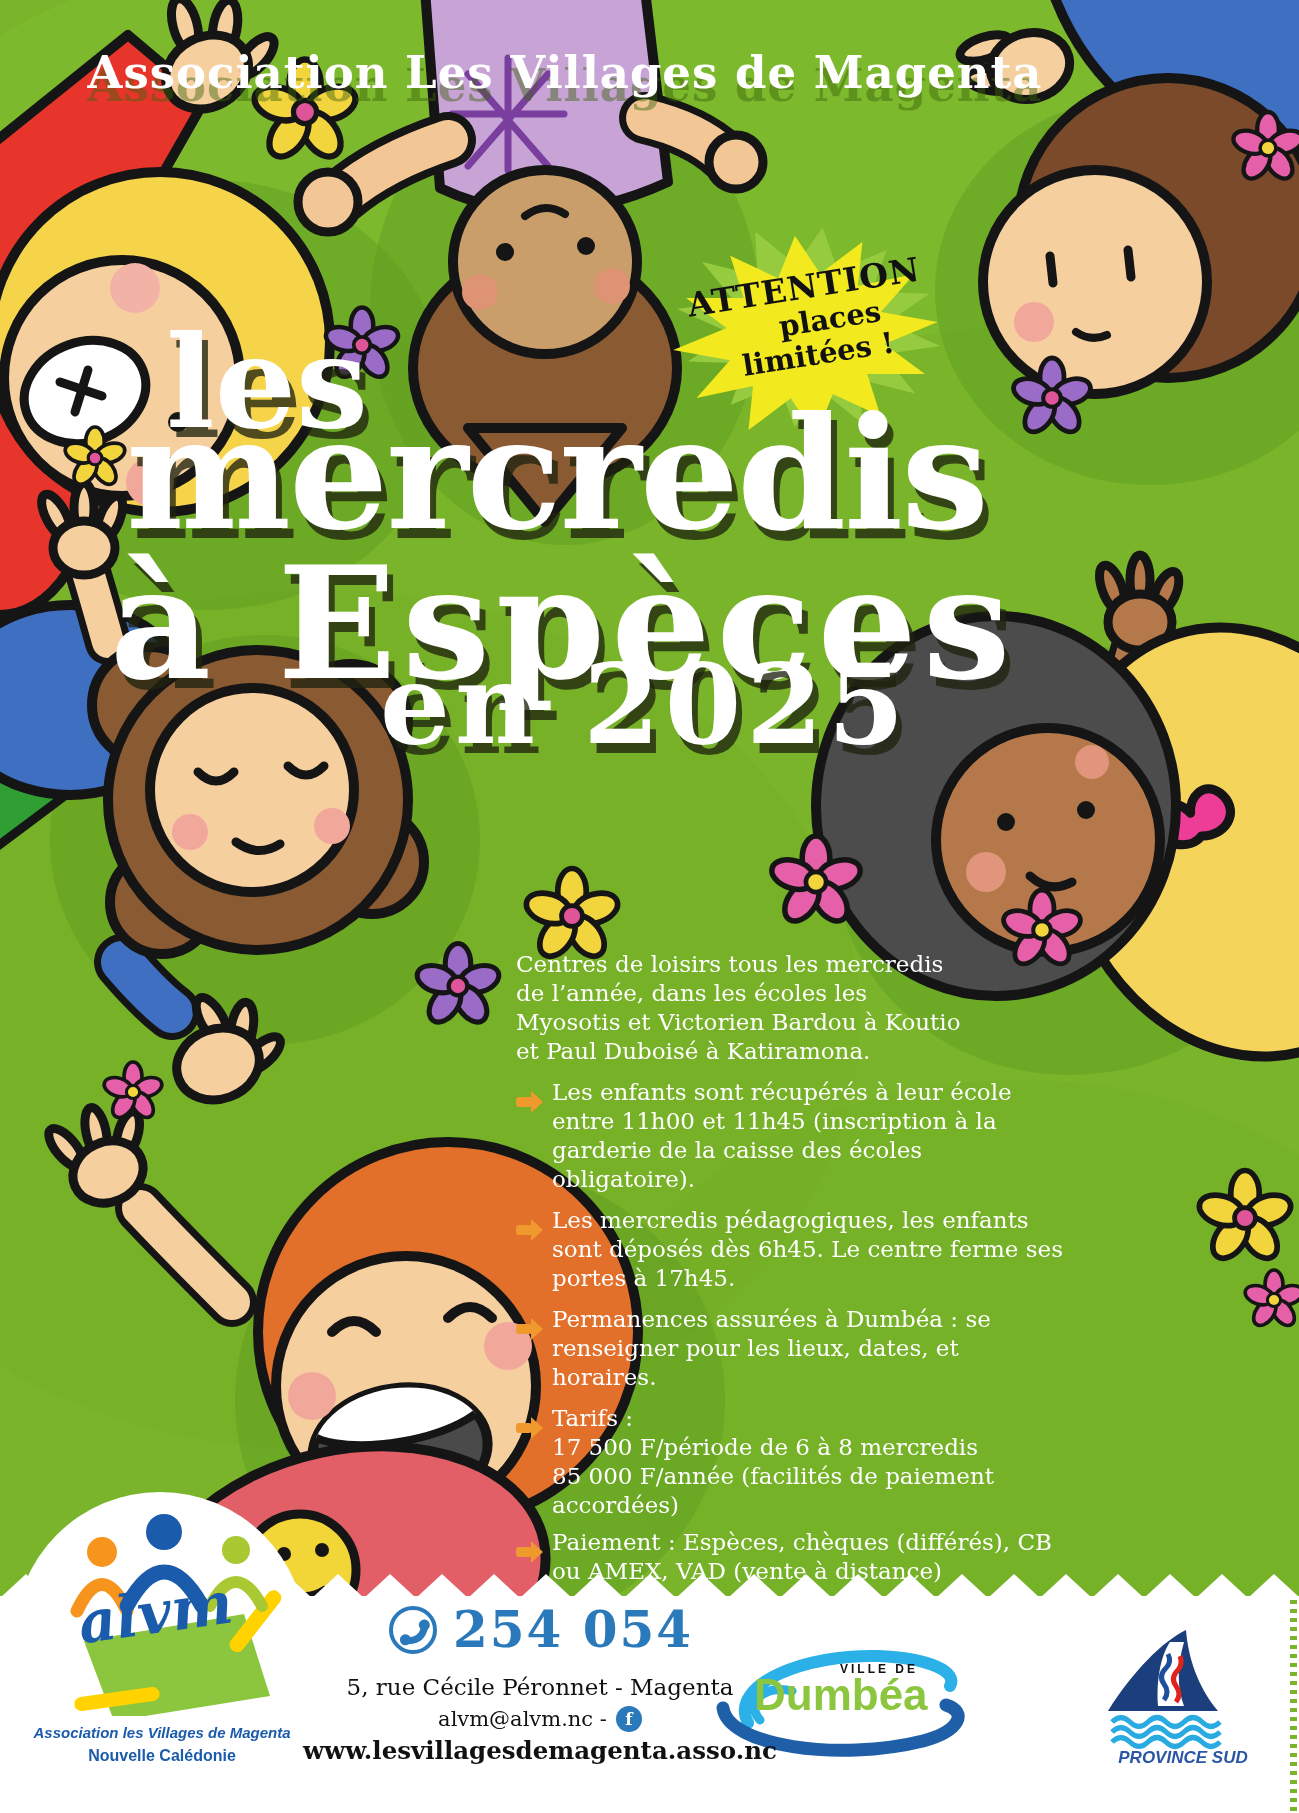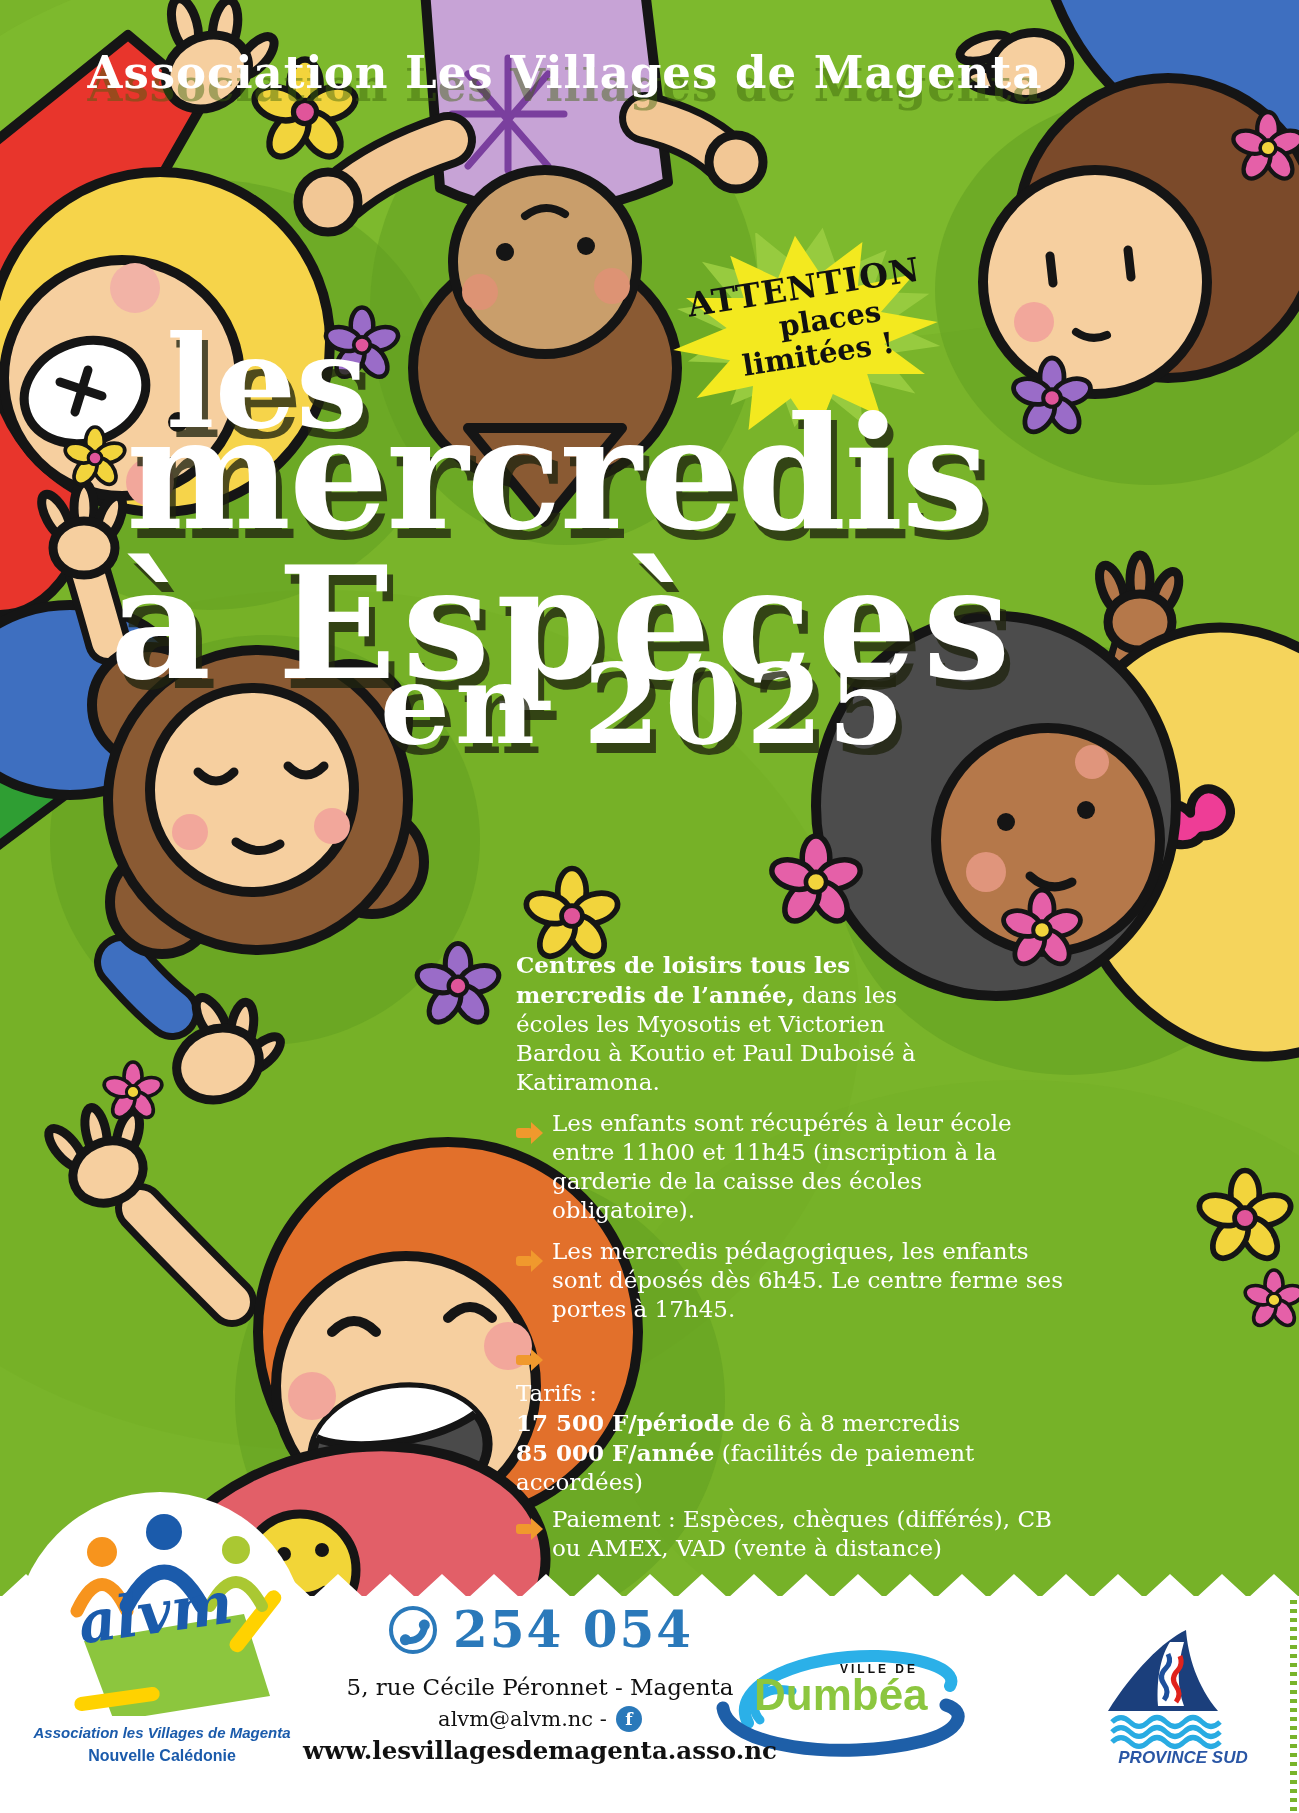--- a/index.html
+++ b/index.html
@@ -28,21 +28,21 @@
   .badge{left:670px;top:228px;width:282px;height:225px;transform:rotate(-6deg);z-index:2;}
   .badge svg{position:absolute;left:0;top:0;}
   .badge-text{position:absolute;left:0;top:40px;width:100%;text-align:center;
     color:#111;font-weight:bold;transform:rotate(-3deg);}
   .badge-l1{font-size:33px;line-height:38px;letter-spacing:1px;}
   .badge-l2{font-size:29px;line-height:33px;text-indent:42px;}
   .badge-l3{font-size:29px;line-height:33px;text-indent:8px;}
   
   .copy{left:516px;top:950px;width:552px;color:#fff;font-size:23px;line-height:29px;z-index:3;}
   .copy .intro{width:452px;margin:0 0 12px 0;}
-  .b{font-weight:bold;margin-top:48px;}
+  .b{font-weight:normal;margin-top:48px;}
   .bullet{display:flex;margin-bottom:12px;}
   .bullet .acol{flex:0 0 36px;padding-top:7px;}
   .arrow-icon{position:relative;display:inline-block;width:16px;height:10px;
     background:var(--arrow-orange);border-radius:3px;}
   .arrow-icon::after{content:"";position:absolute;right:-11px;top:-6px;
     border-left:12px solid var(--arrow-orange);
     border-top:11px solid transparent;border-bottom:11px solid transparent;}
   .bullet .txt{flex:1;}
   
   .zigzag{left:0;top:1572px;z-index:4;}
@@ -317,22 +317,26 @@
     <p class="intro"><span class="b">Centres de loisirs tous les mercredis de l’année,</span><span> dans les écoles les Myosotis et Victorien Bardou à Koutio et Paul Duboisé à Katiramona.</span></p>
 
     <div class="bullet">
       <span class="acol"><span class="arrow-icon"></span></span>
       <span class="txt">Les enfants sont récupérés à leur école entre 11h00 et 11h45 (inscription à la garderie de la caisse des écoles obligatoire).</span>
     </div>
     <div class="bullet">
       <span class="acol"><span class="arrow-icon"></span></span>
       <span class="txt">Les mercredis pédagogiques, les enfants sont déposés dès 6h45. Le centre ferme ses portes à 17h45.</span>
     </div>
-
-    <div class="bullet" style="margin-bottom:8px;flex-direction:column;">
+    <div class="bullet">
+      <span class="acol"><span class="arrow-icon"></span></span>
+      <span class="txt">Permanences assurées à Dumbéa : se renseigner pour les lieux, dates, et horaires.</span>
+    </div>
+
+    <div class="bullet" style="margin-bottom:8px;">
       <span class="acol"><span class="arrow-icon"></span></span>
       <span class="txt">
         <div>Tarifs :</div>
         <div><span class="b">17 500 F/période</span><span> de 6 à 8 mercredis</span></div>
         <div><span class="b">85 000 F/année</span><span> (facilités de paiement accordées)</span></div>
       </span>
     </div>
 
     <div class="bullet">
       <span class="acol"><span class="arrow-icon"></span></span>

